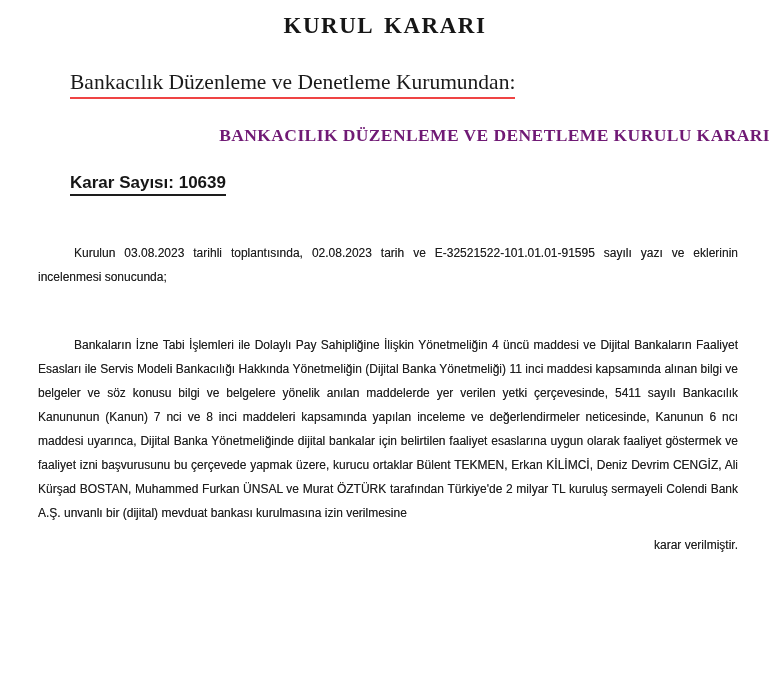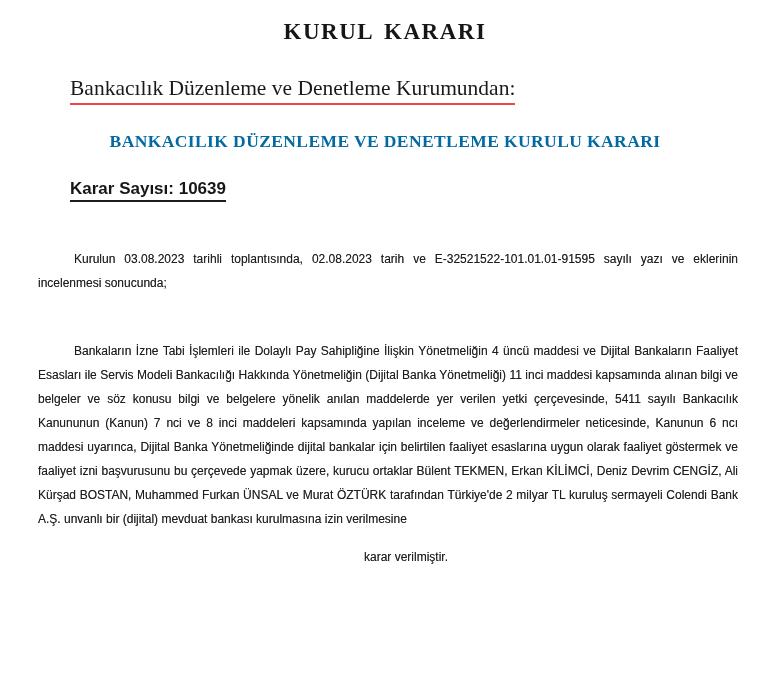--- a/index.html
+++ b/index.html
@@ -11,21 +11,21 @@
     position: relative;
     width: 770px;
     height: 690px;
     margin: 0 auto;
     background: #ffffff;
     color: #1b1b1b;
     overflow: hidden;
   }
   .doc-title {
     margin: 0;
-    padding-top: 19px;
+    padding-top: 13px;
     text-align: center;
     font-family: "Liberation Serif", "DejaVu Serif", serif;
     font-size: 23px;
     font-weight: 700;
     letter-spacing: 1.5px;
     word-spacing: 4px;
     color: #161616;
   }
   .issuer-line {
     margin: 31px 0 0 70px;
@@ -34,26 +34,26 @@
     font-weight: 400;
     color: #1a1a1a;
   }
   .issuer-line .underlined {
     display: inline-block;
     border-bottom: 2px solid #ef4444;
     padding-bottom: 2px;
   }
   .doc-heading {
     margin: 26px 0 0 0;
-    text-align: center;
+    text-align: right;
     font-family: "Liberation Serif", "DejaVu Serif", serif;
     font-size: 17.5px;
     font-weight: 700;
     letter-spacing: 0.4px;
-    color: #0369a1;
+    color: #701a75;
   }
   .meta-row {
     display: flex;
     justify-content: space-between;
     margin: 27px 33px 0 70px;
     font-family: "Liberation Sans", "DejaVu Sans", sans-serif;
     font-size: 17px;
     font-weight: 700;
     color: #161616;
     align-items: flex-end;
@@ -72,22 +72,22 @@
     text-align: justify;
     color: #1e1e1e;
     text-shadow: 0 0 0.5px rgba(20,20,20,0.55);
   }
   .body-text.indent {
     text-indent: 36px;
   }
   .para-intro { margin-top: 45px; }
   .para-main  { margin-top: 44px; }
   .para-closing {
-    margin-top: 14px;
-    text-align: center;
+    margin-top: 8px;
+    text-align: right;
   }
 </style>
 </head>
 <body>
 
 <div class="page">
 
   <h1 class="doc-title">KURUL KARARI</h1>
 
   <p class="issuer-line">

